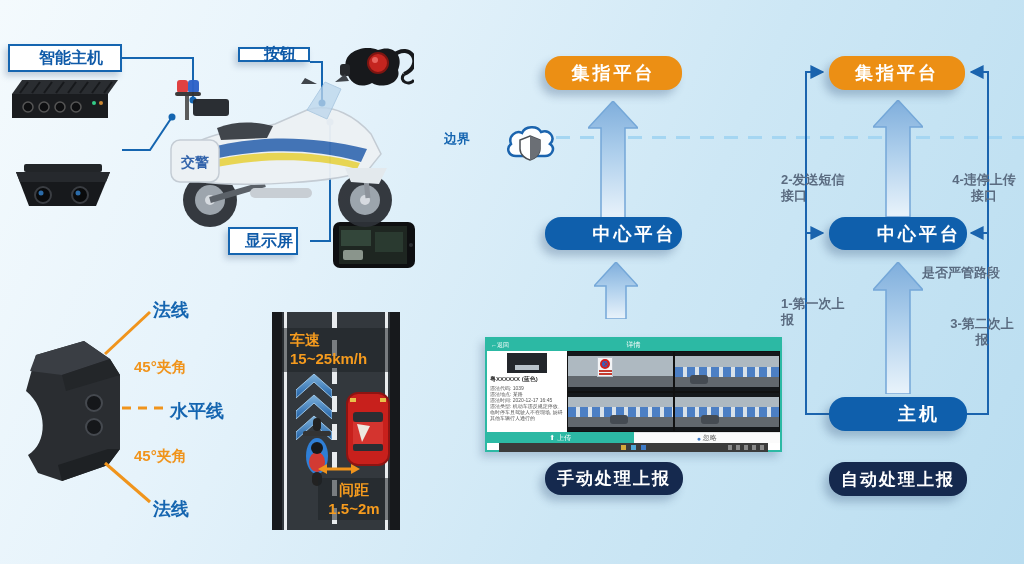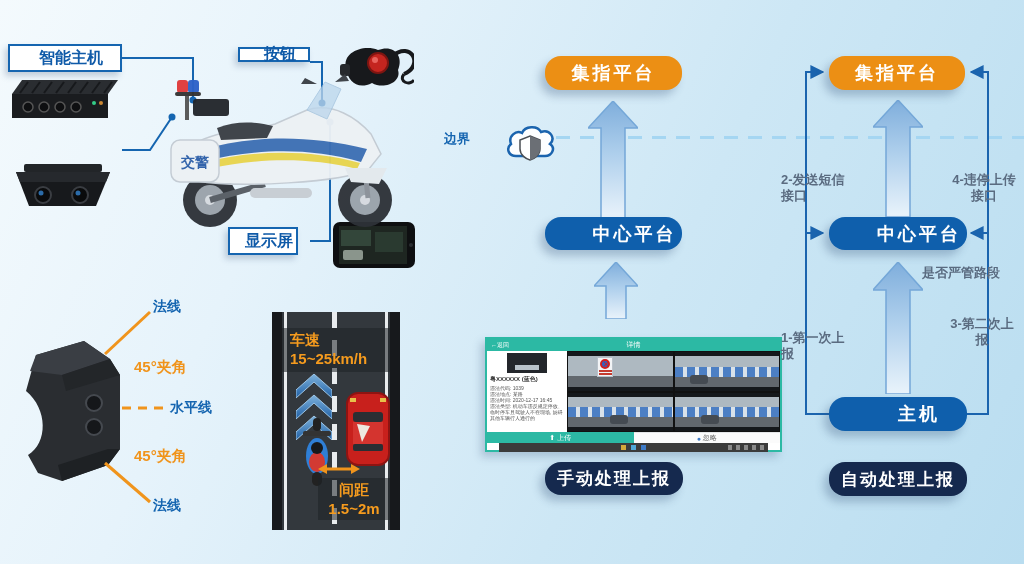--- a/index.html
+++ b/index.html
@@ -19,21 +19,21 @@
     color:#fff; font-weight:bold; font-size:18px; letter-spacing:3px;
     box-shadow:-5px 6px 9px rgba(50,80,120,.30);border-radius:16px; }
   .orange { background:#EC8F14; }
   .blue   { background:#0F5FAC;padding-left:42px; }
   .navy   { background:#15294E; letter-spacing:2px; }
 
   .smalllbl { position:absolute; color:#5A6B80; font-weight:bold; font-size:13px; line-height:16px; }
   .right-al { text-align:center; }
 
   .orange-txt { color:#F0941C; font-weight:bold; font-size:15px; }
-  .blue-txt   { color:#1565B0; font-weight:bold; font-size:14px; }
+  .blue-txt   { color:#1565B0; font-weight:bold; font-size:18px; }
 
   .boundary-dash { position:absolute; left:556px; top:136px; width:468px; height:3px;
     background:repeating-linear-gradient(90deg,#A5D6F2 0 14px,transparent 14px 24px); }
   .boundary-word { position:absolute; left:444px; top:130px; font-size:13px; }
 
   
   .road { position:absolute; left:272px; top:312px; width:128px; height:218px; background:#33383D; }
   .road .edge { position:absolute; top:0; width:10px; height:100%; background:#17191C; }
   .road .wline { position:absolute; top:0; width:3px; height:100%; background:#E9ECEE; }
   .road .dash { position:absolute; top:0; left:60px; width:5px; height:100%;
@@ -408,16 +408,16 @@
   <div class="pbox blue" style="left:829px;top:397px;width:138px;height:34px">
       <span>主机</span>
     </div>
   <div class="pbox navy" style="left:829px;top:462px;width:138px;height:34px;font-size:17px">
       <span>自动处理上报</span>
     </div>
 
   <div class="smalllbl" style="left:781px;top:172px;width:64px">2-发送短信接口</div>
   <div class="smalllbl right-al" style="left:951px;top:172px;width:66px">4-违停上传接口</div>
   <div class="smalllbl" style="left:922px;top:265px;width:100px">是否严管路段</div>
-  <div class="smalllbl" style="left:781px;top:330px;width:64px">1-第一次上报</div>
+  <div class="smalllbl" style="left:781px;top:296px;width:64px">1-第一次上报</div>
   <div class="smalllbl right-al" style="left:949px;top:316px;width:66px">3-第二次上报</div>
 
 </div>
 
 </body></html>

